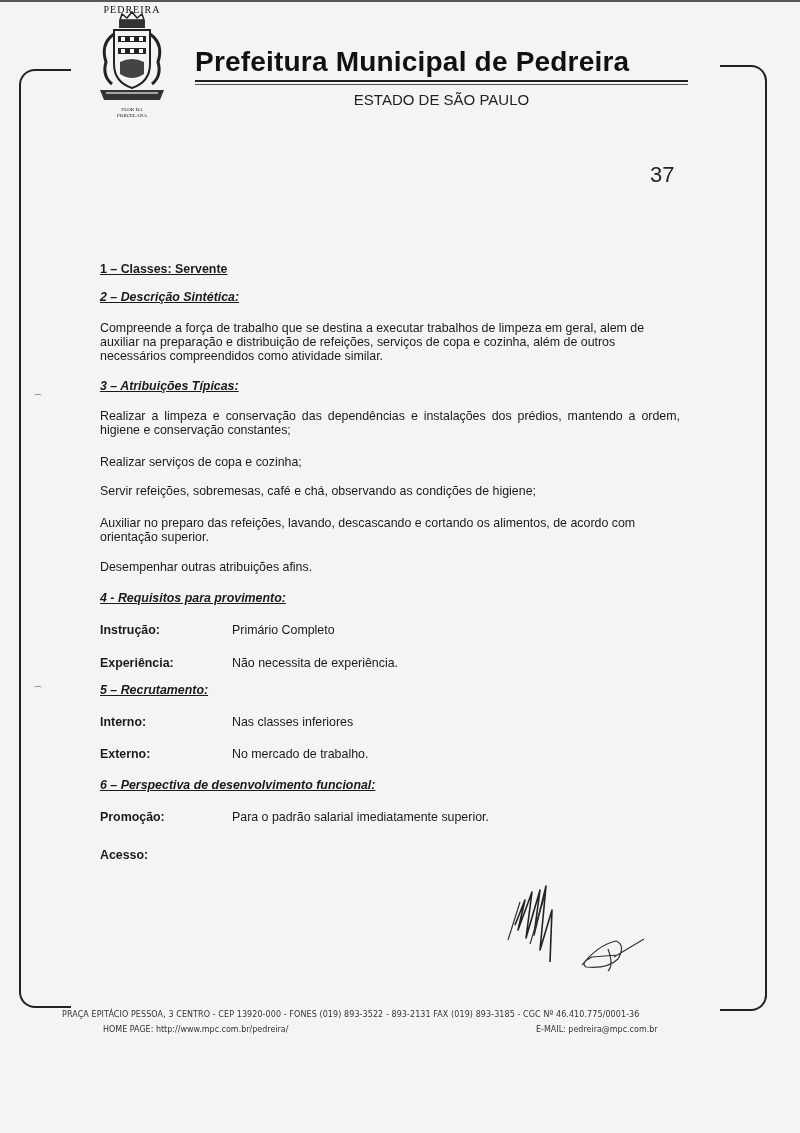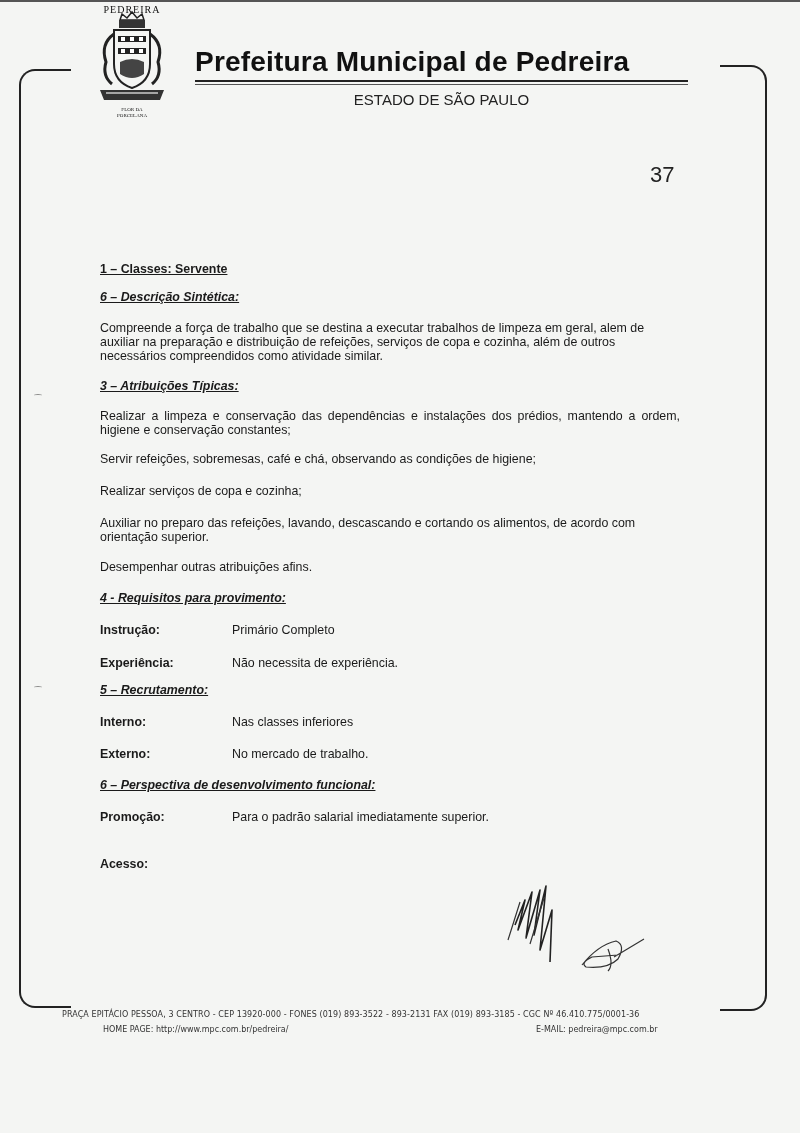--- a/index.html
+++ b/index.html
@@ -104,27 +104,27 @@
 <div class="title">Prefeitura Municipal de Pedreira</div>
 <div class="title-rule1"></div>
 <div class="title-rule2"></div>
 <div class="subtitle">ESTADO DE SÃO PAULO</div>
 
 <div class="page-number">37</div>
 
 <div class="content">
   <p class="h">1 – Classes:  Servente</p>
 
-  <p class="h italic para" style="margin-top:14px">6 – Descrição Sintética:</p>
+  <p class="h italic para" style="margin-top:14px">2 – Descrição Sintética:</p>
   <p class="para" style="margin-top:17px">Compreende a força de trabalho que se destina a executar trabalhos de limpeza em geral, alem de auxiliar na preparação e distribuição de refeições, serviços de copa e cozinha, além de outros necessários compreendidos como atividade similar.</p>
 
   <p class="h italic para" style="margin-top:16px">3 – Atribuições Típicas:</p>
   <p class="para justify" style="margin-top:16px">Realizar a limpeza e conservação das dependências e instalações dos prédios, mantendo a ordem, higiene e conservação constantes;</p>
+  <p class="para" style="margin-top:18px">Realizar serviços de copa e cozinha;</p>
   <p class="para" style="margin-top:15px">Servir refeições, sobremesas,  café e chá, observando as condições de higiene;</p>
-  <p class="para" style="margin-top:18px">Realizar serviços de copa e cozinha;</p>
   <p class="para" style="margin-top:18px">Auxiliar no preparo das refeições, lavando, descascando e cortando os alimentos, de acordo com orientação superior.</p>
   <p class="para" style="margin-top:16px">Desempenhar outras atribuições afins.</p>
 
   <p class="h italic para" style="margin-top:17px">4 -  Requisitos para provimento:</p>
   <div class="row" style="margin-top:18px">
     <span class="k">Instrução:</span>
     <span class="v">Primário Completo</span>
   </div>
   <div class="row" style="margin-top:19px">
     <span class="k">Experiência:</span>
@@ -139,21 +139,21 @@
   <div class="row" style="margin-top:18px">
     <span class="k">Externo:</span>
     <span class="v">No mercado de trabalho.</span>
   </div>
 
   <p class="h italic para" style="margin-top:17px">6 – Perspectiva de desenvolvimento funcional:</p>
   <div class="row" style="margin-top:18px">
     <span class="k">Promoção:</span>
     <span class="v">Para o padrão salarial imediatamente superior.</span>
   </div>
-  <div class="row" style="margin-top:33px">
+  <div class="row" style="margin-top:24px">
     <span class="k">Acesso:</span>
   </div>
 </div>
 
 <svg class="sig" width="160" height="90" viewBox="0 0 160 90">
   <path d="M25 45 L35 20 L28 50 L42 12 L36 58 L50 10 L44 55 L56 6 L50 70 L62 30 L60 82" fill="none" stroke="#222" stroke-width="1.6" stroke-linejoin="round"></path>
   <path d="M18 60 L30 22 M40 64 L54 18" fill="none" stroke="#333" stroke-width="1.2"></path>
 </svg>
 <svg width="70" height="40" viewBox="0 0 70 40" style="position:absolute;left:578px;top:935px;">
   <path d="M4 30 Q20 10 38 6 Q48 10 40 24 Q30 34 8 32 Q2 28 14 22 L40 20 M30 14 Q36 30 30 36 M36 22 L66 4" fill="none" stroke="#333" stroke-width="1.2"></path>

